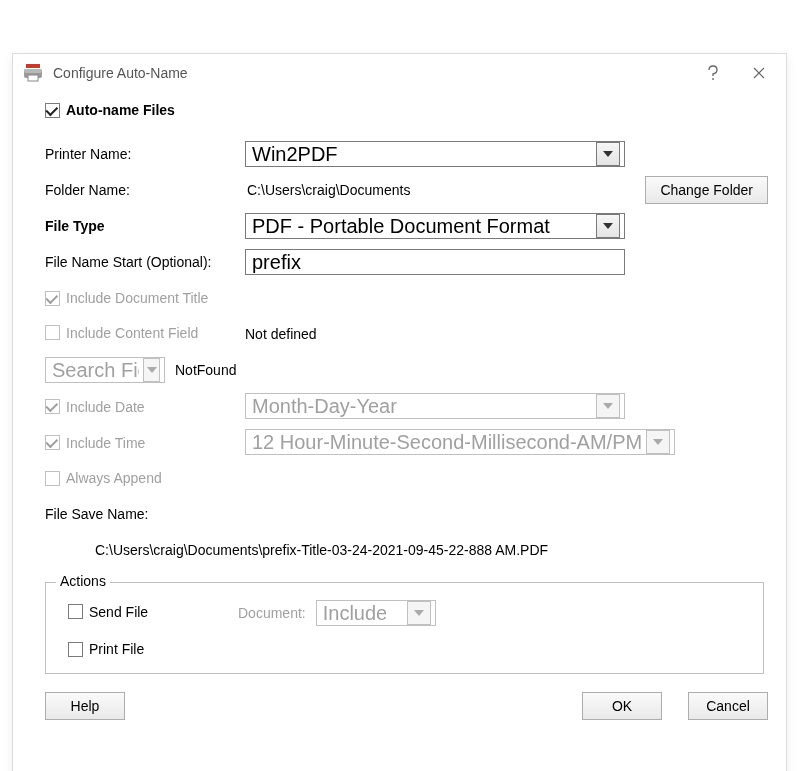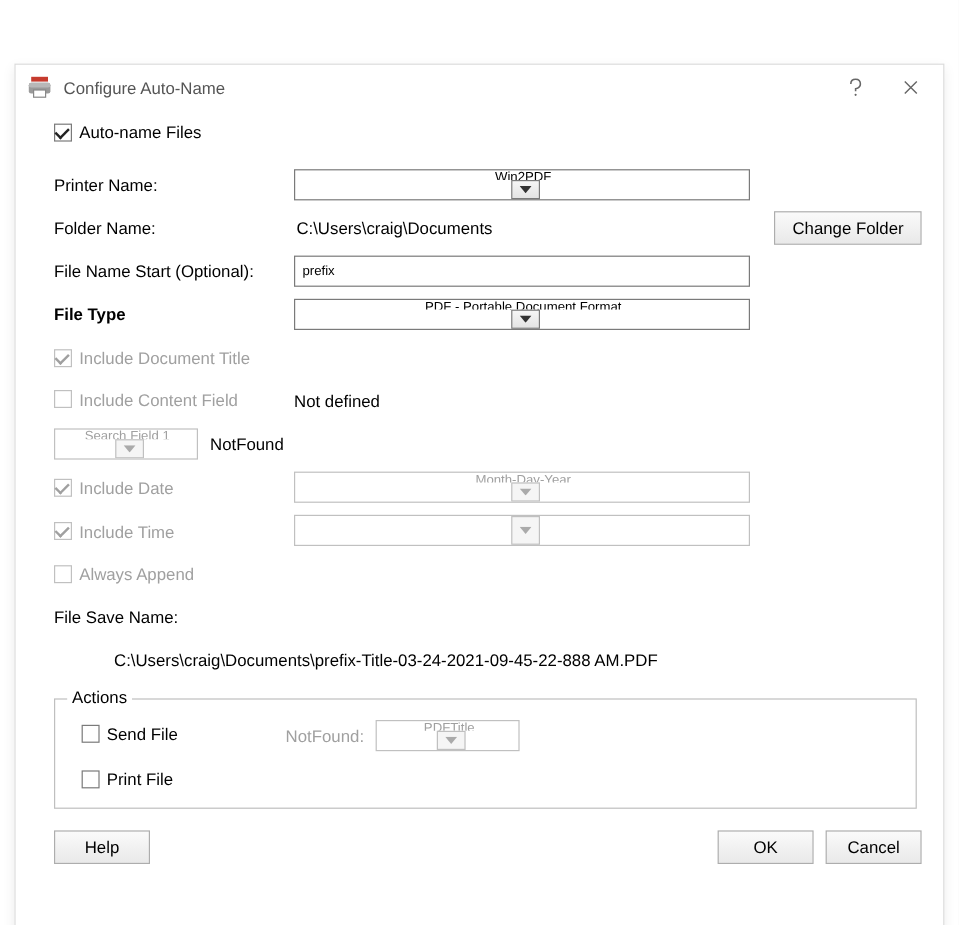--- a/index.html
+++ b/index.html
@@ -82,23 +82,22 @@
   .field {
     flex: 0 0 380px;
   }
   .combo, .text-input {
     box-sizing: border-box;
     height: 26px;
     border: 1px solid var(--field-border);
     background: #fff;
     display: flex; align-items: center;
     padding: 0 4px 0 6px;
-    font-size: 11px;
+    font-size: 20px;
     position: relative;
-    flex-direction: column;
   }
   .combo.disabled, .text-input.disabled {
     border-color: var(--field-border-dis);
     color: var(--text-disabled);
     background: #fff;
   }
   .combo .combo-text { flex: 1 1 auto; overflow:hidden; white-space:nowrap; text-overflow: clip;}
   .combo .combo-btn {
     width: 22px; height: 22px;
     margin-left: 4px;
@@ -215,21 +214,21 @@
           <path d="M1 1 L11 11 M11 1 L1 11" stroke="#666" stroke-width="1.2"></path>
         </svg>
       </span>
     </div>
 
     <div class="client">
 
       <div class="row" style="margin-bottom:16px;">
         <label class="chk">
           <span class="box checked"></span>
-          <span style="font-weight:400">Auto-name Files</span>
+          <span style="font-weight:700">Auto-name Files</span>
         </label>
       </div>
 
       <div class="row">
         <span class="lbl">Printer Name:</span>
         <div class="combo field">
           <span class="combo-text">Win2PDF</span>
           <span class="combo-btn">
             <svg width="10" height="6" viewBox="0 0 10 6">
                 <path d="M0 0 L5 6 L10 0 Z" fill="#333"></path>
@@ -239,35 +238,35 @@
       </div>
 
       <div class="row">
         <span class="lbl">Folder Name:</span>
         <span class="field" style="padding-left:2px;">C:\Users\craig\Documents</span>
         <span style="flex:1"></span>
         <button class="btn" style="min-width:110px">Change Folder</button>
       </div>
 
       <div class="row">
+        <span class="lbl" style="font-weight:600">File Type</span>
+        <div class="combo field">
+          <span class="combo-text">PDF - Portable Document Format</span>
+          <span class="combo-btn">
+            <svg width="10" height="6" viewBox="0 0 10 6">
+                <path d="M0 0 L5 6 L10 0 Z" fill="#333"></path>
+              </svg>
+          </span>
+        </div>
+      </div>
+
+      <div class="row">
         <span class="lbl">File Name Start (Optional):</span>
         <div class="text-input field">
           <input type="text" value="prefix" style="">
-        </div>
-      </div>
-
-      <div class="row">
-        <span class="lbl" style="font-weight:600">File Type</span>
-        <div class="combo field">
-          <span class="combo-text">PDF - Portable Document Format</span>
-          <span class="combo-btn">
-            <svg width="10" height="6" viewBox="0 0 10 6">
-                <path d="M0 0 L5 6 L10 0 Z" fill="#333"></path>
-              </svg>
-          </span>
         </div>
       </div>
 
       <div class="row">
         <label class="chk disabled">
           <span class="box checked"></span>
           <span>Include Document Title</span>
         </label>
       </div>
 
@@ -311,20 +310,21 @@
       </div>
 
       <div class="row">
         <span class="lbl">
           <label class="chk disabled">
             <span class="box checked"></span>
             <span>Include Time</span>
           </label>
         </span>
         <div class="combo disabled field">
+          <span class="combo-text">12 Hour-Minute-Second-Millisecond-AM/PM</span>
           <span class="combo-btn">
             <svg width="10" height="6" viewBox="0 0 10 6">
                 <path d="M0 0 L5 6 L10 0 Z" fill="#aaa"></path>
               </svg>
           </span>
         </div>
       </div>
 
 
       <div class="row">
@@ -343,39 +343,39 @@
 
       <div class="groupbox" style="margin-right:4px;">
         <span class="legend">Actions</span>
         <div class="row">
           <span class="lbl" style="width:170px; flex-basis:170px;">
             <label class="chk">
               <span class="box"></span>
               <span>Send File</span>
             </label>
           </span>
-          <span class="disabled-text" style="margin-right:10px;">NotFound:</span>
+          <span class="disabled-text" style="margin-right:10px;">Document:</span>
           <div class="combo disabled tiny-combo">
-            <span class="combo-text">PDFTitle</span>
+            <span class="combo-text">Include</span>
             <span class="combo-btn">
               <svg width="10" height="6" viewBox="0 0 10 6">
                   <path d="M0 0 L5 6 L10 0 Z" fill="#aaa"></path>
                 </svg>
             </span>
           </div>
         </div>
         <div class="row" style="margin-bottom:0;">
           <label class="chk">
             <span class="box"></span>
             <span>Print File</span>
           </label>
         </div>
       </div>
 
-      <div class="row" style="margin-top:18px;">
+      <div class="row" style="margin-top:18px;gap:16px;">
         <button class="btn">Help</button>
         <span style="flex:1"></span>
         <button class="btn" style="margin-right:10px;">OK</button>
         <button class="btn">Cancel</button>
       </div>
 
     </div>
 
     <span class="grip">
       <svg width="16" height="16" viewBox="0 0 16 16">

